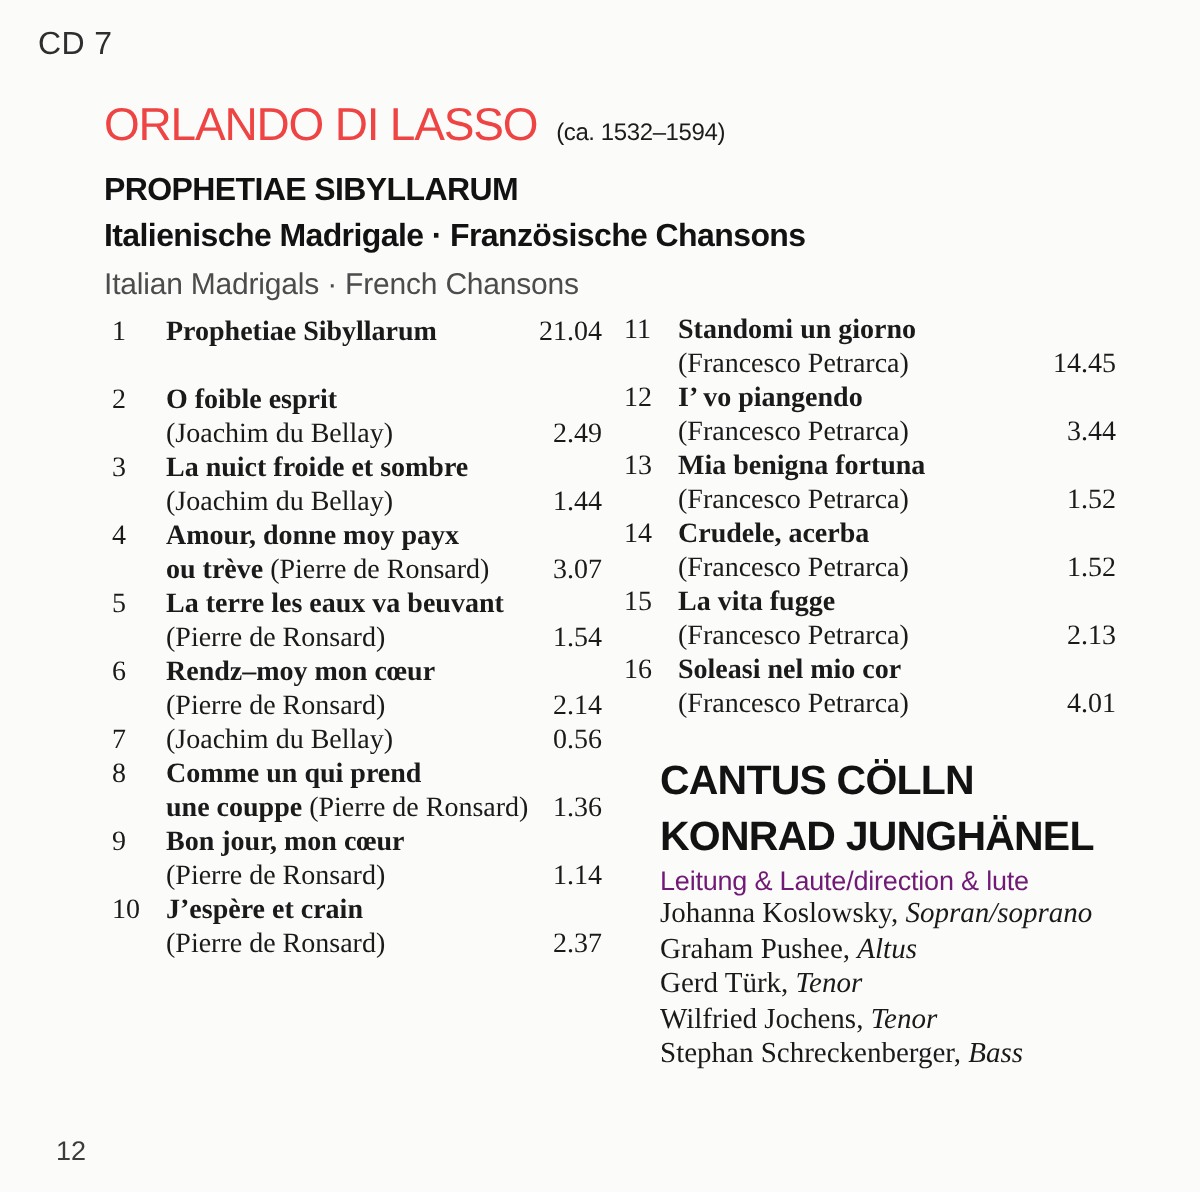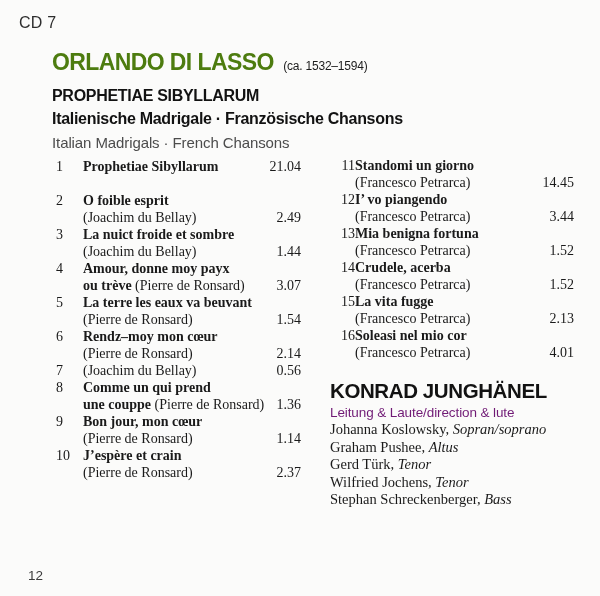--- a/index.html
+++ b/index.html
@@ -29,23 +29,23 @@
   }
   .header {
     position: absolute;
     left: 52px;
     top: 49px;
     white-space: nowrap;
   }
   .composer-line { line-height: 26px; }
   .composer {
     font-size: 23px;
-    font-weight: bold;
+    font-weight: normal;
     letter-spacing: -0.6px;
-    color: #4d7c0f;
+    color: #ef4444;
   }
   .dates {
     font-size: 12px;
     color: #1c1c1c;
     margin-left: 5px;
     letter-spacing: -0.2px;
   }
   .work-title {
     font-size: 16px;
     font-weight: bold;
@@ -69,21 +69,21 @@
     color: #4c4c4c;
     letter-spacing: -0.1px;
   }
   .col {
     position: absolute;
     font-family: "Liberation Serif", serif;
     font-size: 14px;
     color: #1a1a1a;
   }
   .col-left  { left: 56px;  top: 158px; width: 245px; }
-  .col-right { left: 328px; top: 157px; width: 246px; text-align: right; }
+  .col-right { left: 312px; top: 157px; width: 246px; }
   .track { display: flex; }
   .track.gap-after { margin-bottom: 17px; }
   .track-num {
     width: 27px;
     flex: none;
     line-height: 17px;
   }
   .track-lines { flex: 1; min-width: 0; }
   .track-line {
     display: flex;
@@ -356,20 +356,21 @@
           <div class="track-line">
             <span class="tl-plain">(Francesco Petrarca)</span>
             <span class="tl-fill"></span>
             <span class="track-time">4.01</span>
           </div>
         </div>
       </div>
     </div>
 
   <div class="ensemble">
+    <div class="ensemble-name">CANTUS CÖLLN</div>
     <div class="ensemble-name">KONRAD JUNGHÄNEL</div>
     <div class="ensemble-role">Leitung &amp; Laute/direction &amp; lute</div>
     <div class="performers" id="performers">
         <div class="performer-line"><span class="performer-name">Johanna Koslowsky,</span> <span class="performer-voice">Sopran/soprano</span></div>
         <div class="performer-line"><span class="performer-name">Graham Pushee,</span> <span class="performer-voice">Altus</span></div>
         <div class="performer-line"><span class="performer-name">Gerd Türk,</span> <span class="performer-voice">Tenor</span></div>
         <div class="performer-line"><span class="performer-name">Wilfried Jochens,</span> <span class="performer-voice">Tenor</span></div>
         <div class="performer-line"><span class="performer-name">Stephan Schreckenberger,</span> <span class="performer-voice">Bass</span></div>
       </div>
   </div>

